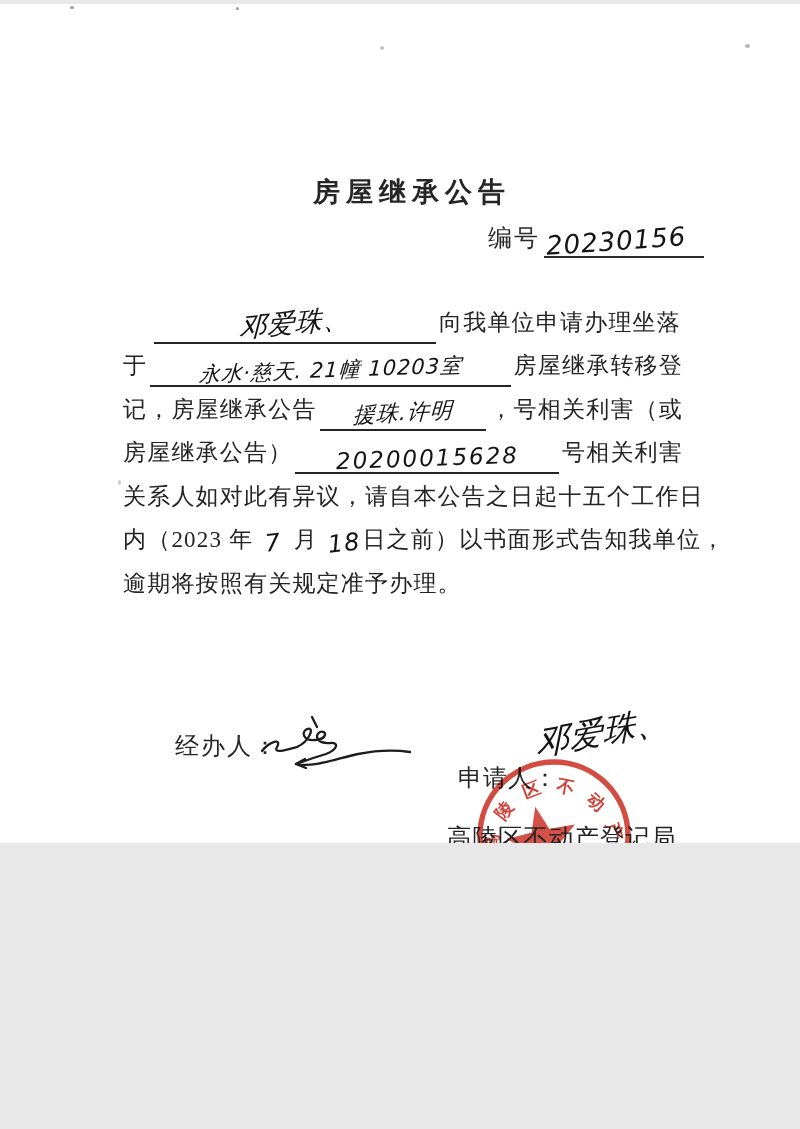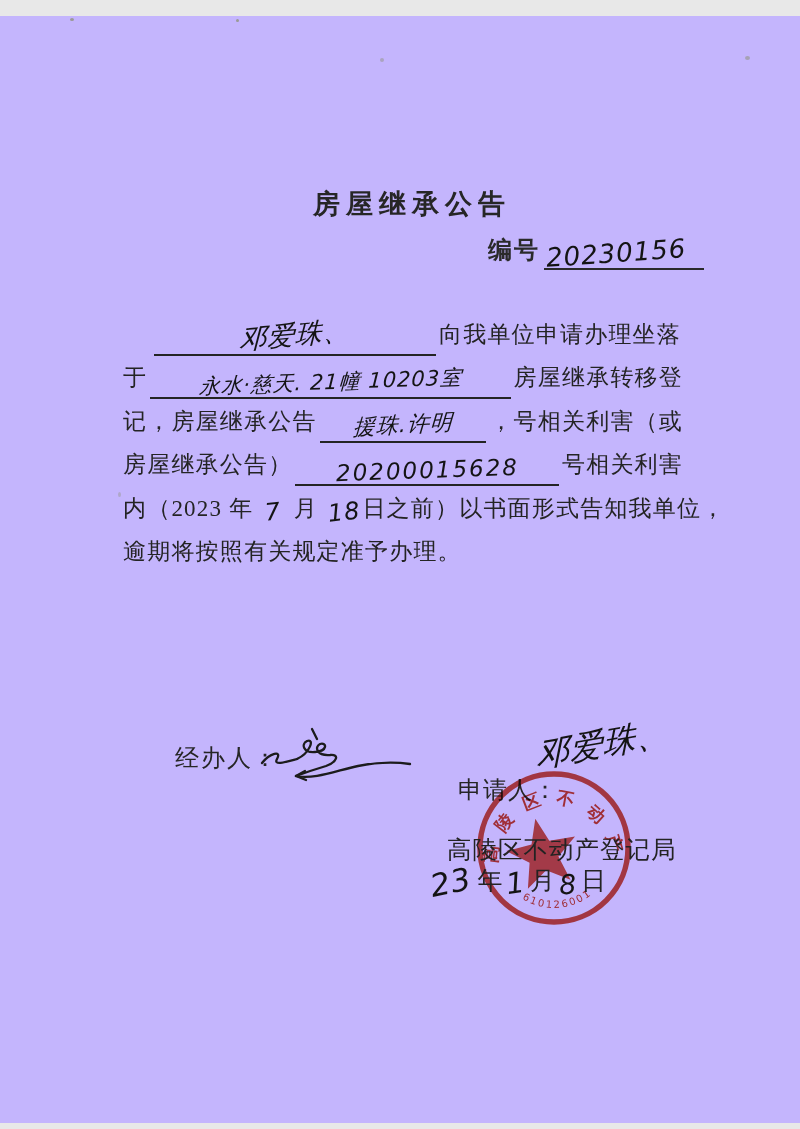--- a/index.html
+++ b/index.html
@@ -1,30 +1,30 @@
 <!DOCTYPE html>
 <html><head>
 <meta charset="utf-8">
 <style>
   html,body{margin:0;padding:0;background:#e8e8e8;}
   .page{
-    position:relative;width:800px;height:1107px;margin:16px auto;
-    background:#c4b5fd;overflow:hidden;
+    position:relative;width:800px;height:839px;margin:4px auto;
+    background:#ffffff;overflow:hidden;
     font-family:"Liberation Sans","DejaVu Sans",sans-serif;
     color:#1e1e1e;
   }
   
   .title{
     position:absolute;top:170px;left:0;width:100%;text-align:center;
     font-size:27px;font-weight:700;letter-spacing:6px;
     transform:translateX(12px);color:#262626;
   }
   
   .serial{position:absolute;top:214px;left:488px;display:flex;align-items:flex-end;}
-  .serial-label{font-size:24px;font-weight:700;letter-spacing:2px;padding-bottom:4px;color:#2a2a2a;text-align:center;}
+  .serial-label{font-size:24px;font-weight:400;letter-spacing:2px;padding-bottom:4px;color:#2a2a2a;text-align:center;}
   .serial-blank{width:160px;height:38px;border-bottom:2px solid #2a2a2a;position:relative;margin-left:4px;}
   .serial-value{
     position:absolute;left:2px;bottom:0px;font-size:26px;
   }
   
   .hw{
     font-family:"DejaVu Sans",sans-serif;font-style:italic;
     display:inline-block;color:#141414;transform:rotate(-4deg);
     letter-spacing:1px;
   }
@@ -122,20 +122,23 @@
     </div>
 
     <div class="line">
       <span class="t">房屋继承公告）</span>
       <span class="blank">
         <span class="hw cert-hw">20200015628</span>
       </span>
       <span class="t">号相关利害</span>
     </div>
 
+    <div class="line">
+      <span class="t">关系人如对此有异议，请自本公告之日起十五个工作日</span>
+    </div>
 
     <div class="line">
       <span class="t">内（2023 年</span>
       <span class="hw date-hw">7</span>
       <span class="t">月</span>
       <span class="hw date-hw day">18</span>
       <span class="t">日之前）以书面形式告知我单位，</span>
     </div>
 
     <div class="line">

